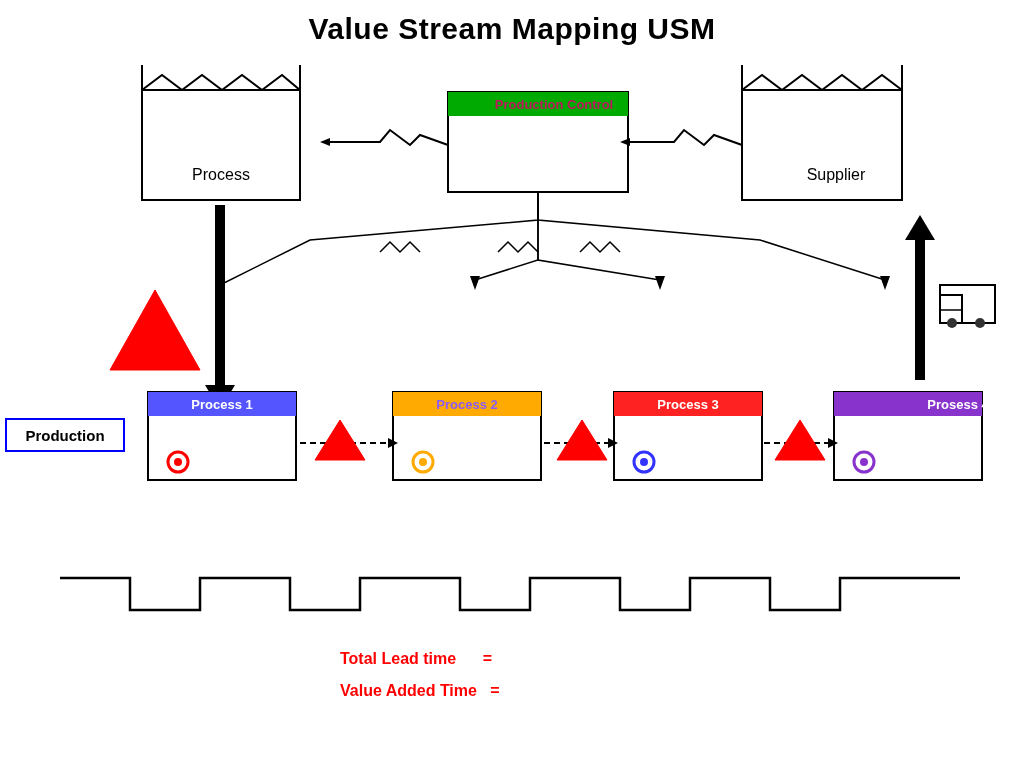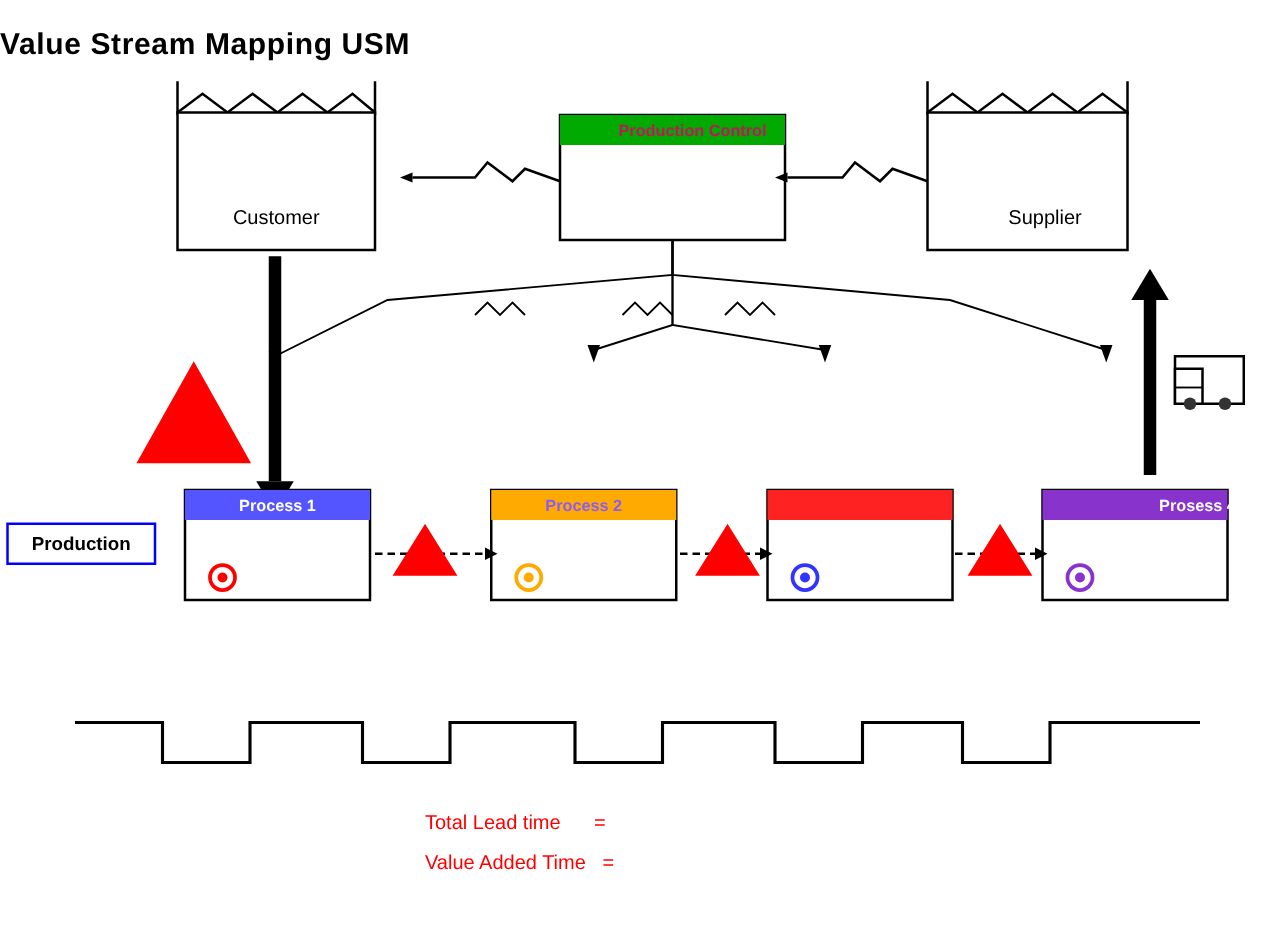--- a/index.html
+++ b/index.html
@@ -10,42 +10,43 @@
       height: 757px;
       overflow: hidden;
       position: relative;
     }
     #canvas {
       width: 1024px;
       height: 757px;
       position: relative;
     }
     .page-title {
-      font-size: 24px;
+      text-align: center;
+      font-size: 30px;
       font-weight: bold;
-      padding-top: 22px;
+      padding-top: 12px;
       letter-spacing: 0.5px;
     }
     
     .info-box {
       position: absolute;
       border: 2px solid blue;
       background: white;
       font-weight: bold;
       font-size: 15px;
       padding: 4px 8px;
       display: flex;
       align-items: center;
       justify-content: center;
     }
     
     .bottom-text {
       position: absolute;
       font-size: 16px;
-      font-weight: normal;
+      font-weight: bold;
       color: red;
     }
 
     svg.main-svg {
       position: absolute;
       top: 0;
       left: 0;
       width: 1024px;
       height: 757px;
       pointer-events: none;
@@ -168,30 +169,31 @@
       770,610
       840,610
       840,578
       960,578
     " fill="none" stroke="black" stroke-width="2.5"></polyline>
   </svg>
 
 
   <div class="info-box" style="left:5px; top:418px; width:120px; height:34px;">Production</div>
 
-  <div style="position:absolute; left:142px; top:130px; width:158px; height:90px; display:flex; align-items:center; justify-content:center; font-size:16px;">Customer</div>
+  <div style="position:absolute; left:142px; top:130px; width:158px; height:90px; display:flex; align-items:center; justify-content:center; font-size:16px;">Process</div>
 
   <div style="position:absolute; left:742px; top:130px; width:188px; height:90px; display:flex; align-items:center; justify-content:center; font-size:16px;">Supplier</div>
 
   <div style="position:absolute; left:448px; top:92px; width:212px; height:24px; display:flex; align-items:center; justify-content:center; font-size:13px; font-weight:bold; color:#be185d; z-index:2;">Production Control</div>
 
   <div style="position:absolute; left:148px; top:392px; width:148px; height:24px; display:flex; align-items:center; justify-content:center; font-size:13px; font-weight:bold; color:white; z-index:2;">Process 1</div>
 
   <div style="position:absolute; left:393px; top:392px; width:148px; height:24px; display:flex; align-items:center; justify-content:center; font-size:13px; font-weight:bold; color:#8b5cf6; z-index:2;">Process 2</div>
 
+  <div style="position:absolute; left:614px; top:392px; width:148px; height:24px; display:flex; align-items:center; justify-content:center; font-size:13px; font-weight:bold; color:white; z-index:2;">Process 3</div>
 
   <div style="position:absolute; left:884px; top:392px; width:148px; height:24px; display:flex; align-items:center; justify-content:center; font-size:13px; font-weight:bold; color:white; z-index:2;">Prosess 4</div>
 
   <div class="bottom-text" style="left:340px; top:650px;">
     <span>Total Lead time</span>&nbsp;&nbsp;&nbsp;&nbsp;&nbsp;&nbsp;<span>=</span>
   </div>
 
   <div class="bottom-text" style="left:340px; top:682px;">
     <span>Value Added Time</span>&nbsp;&nbsp;&nbsp;<span>=</span>
   </div>

